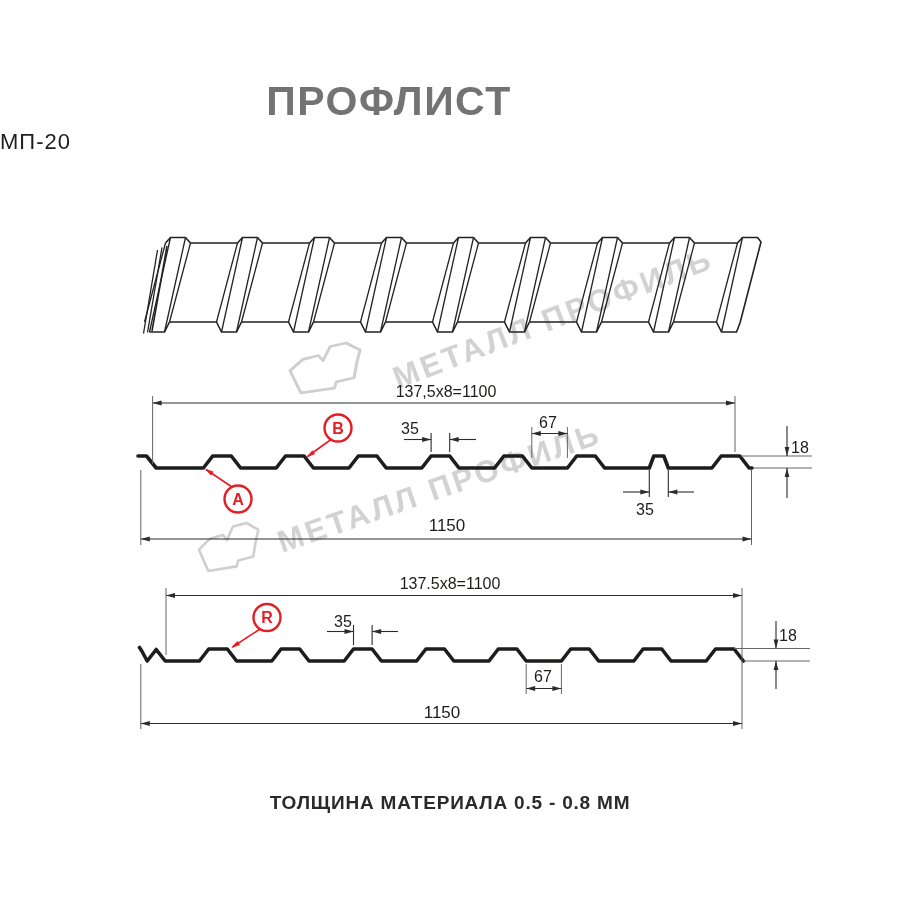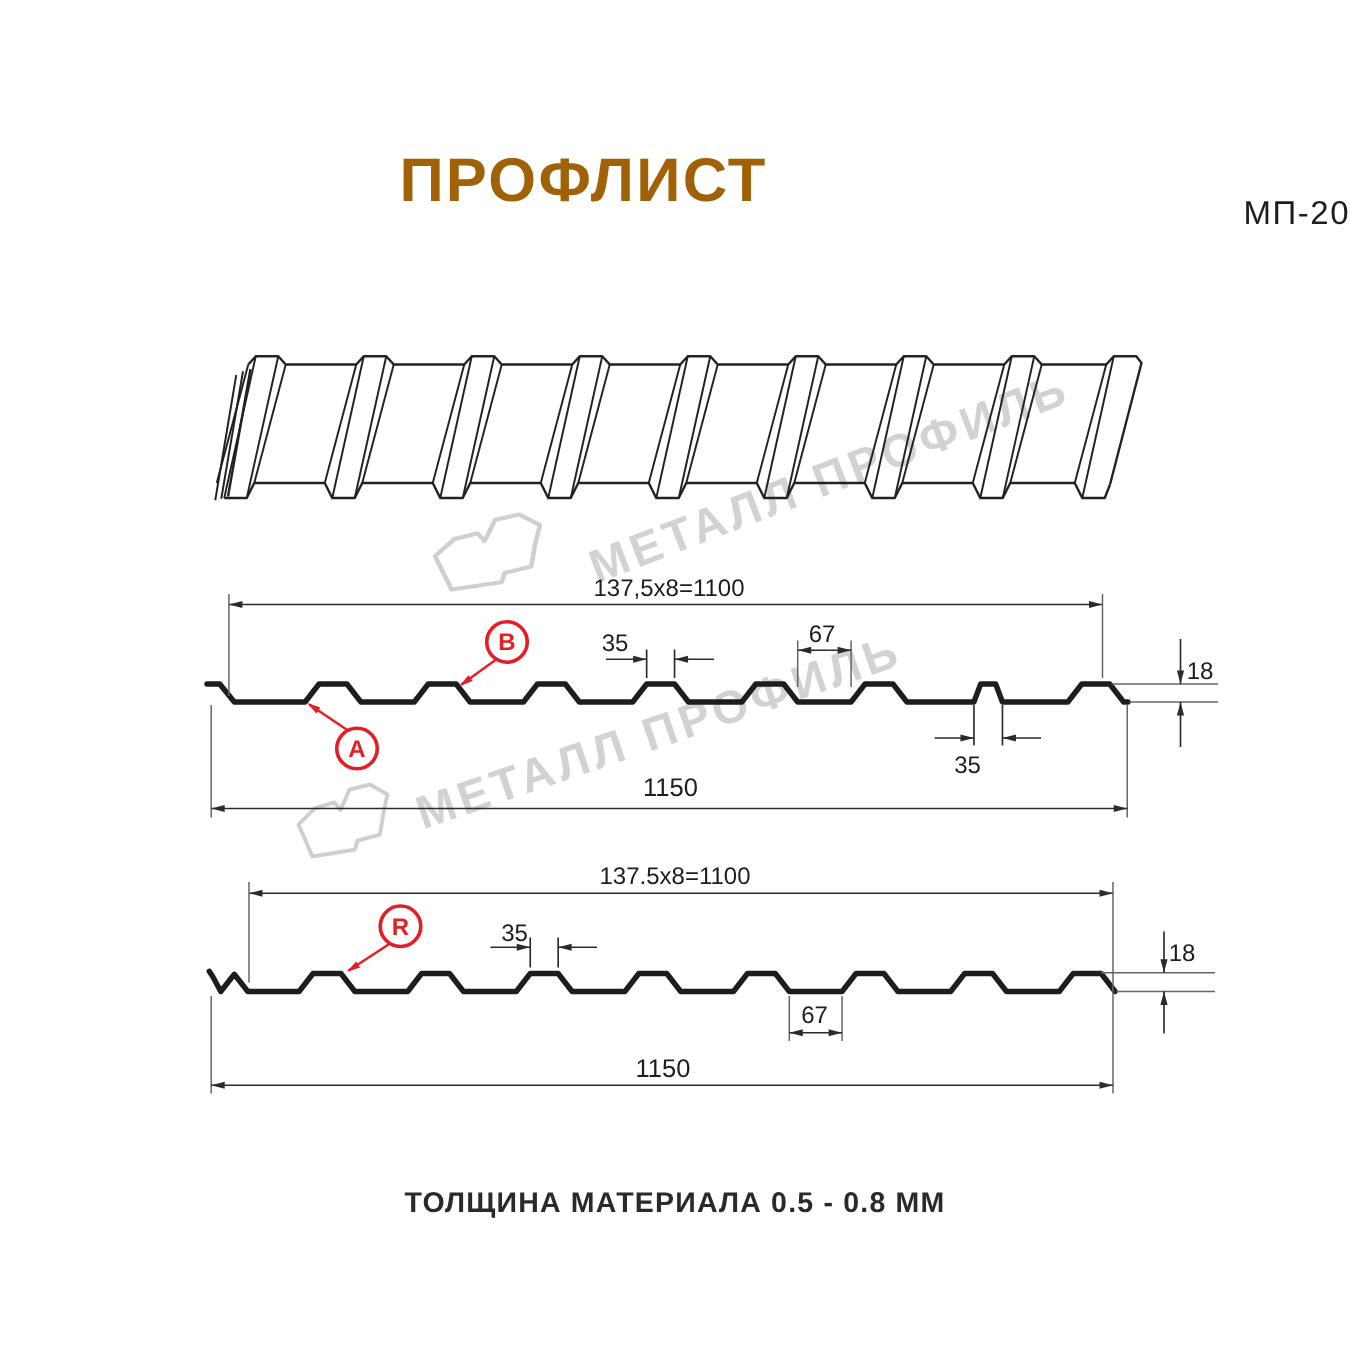--- a/index.html
+++ b/index.html
@@ -2,24 +2,24 @@
 <html><head>
 <meta charset="utf-8">
 <style>
   html,body{margin:0;padding:0;}
   body{
     width:900px;height:900px;position:relative;background:#ffffff;
     font-family:"Liberation Sans", sans-serif;color:#1d1d1b;overflow:hidden;
   }
   .page-title{
     position:absolute;top:78px;left:0;width:778px;text-align:center;
-    font-size:41px;font-weight:700;letter-spacing:1.5px;color:#a16207;margin-top:19px;
+    font-size:41px;font-weight:700;letter-spacing:1.5px;color:#737373;
   }
   .page-subtitle{
-    position:absolute;top:129px;left:0;width:900px;text-align:right;
+    position:absolute;top:129px;left:0;width:900px;text-align:left;
     font-size:22px;font-weight:400;letter-spacing:1px;color:#1d1d1b;
   }
   .page-footer{
     position:absolute;top:792px;left:0;width:900px;text-align:center;
     font-size:19px;font-weight:700;letter-spacing:0.8px;color:#2a2a2a;
   }
   svg{position:absolute;top:0;left:0;}
   svg text{font-family:"Liberation Sans", sans-serif;fill:#1d1d1b;}
   .dim-text{font-size:16px;}
   .dim-text-big{font-size:17px;}

